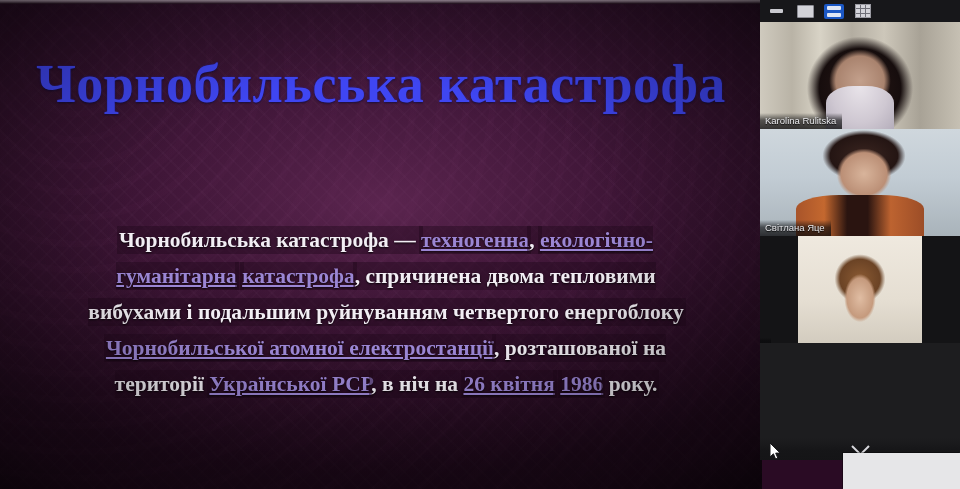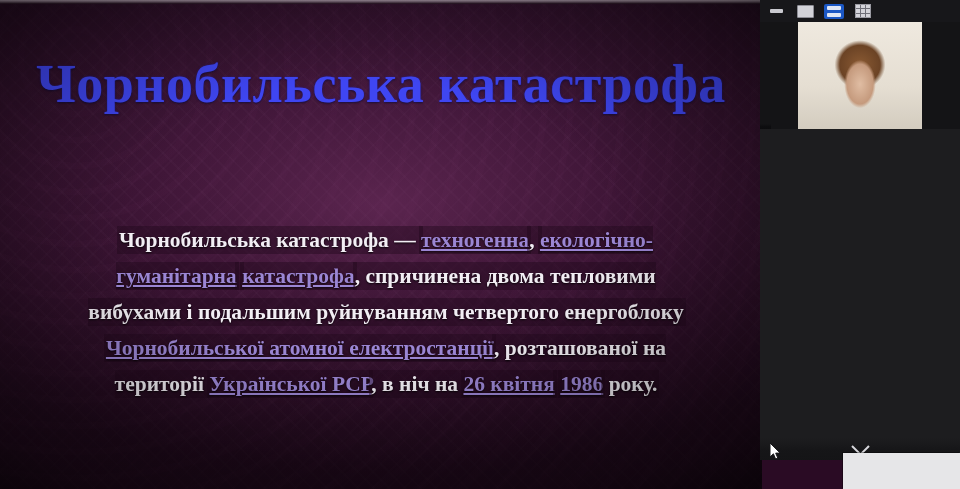--- a/index.html
+++ b/index.html
@@ -351,21 +351,37 @@
             <span></span>
           <span></span>
             <span></span>
             <span></span>
         </span>
       </div>
     </div>
 
     <div id="tile-strip">
 
-
+      <div class="tile">
+        <div class="tile-video">
+          <div class="v1"></div>
+        </div>
+        <div class="tile-name">
+          <span class="label">Karolina Rulitska</span>
+        </div>
+      </div>
+
+      <div class="tile active">
+        <div class="tile-video">
+          <div class="v2"></div>
+        </div>
+        <div class="tile-name">
+          <span class="label">Світлана Яце</span>
+        </div>
+      </div>
 
 
       <div class="tile">
         <div class="tile-video">
           <div class="letterbox-l"></div>
           <div class="letterbox-r"></div>
           <div class="v4" style="left:38px;right:38px;"></div>
         </div>
         <div class="tile-name">
           <span class="label"></span>

